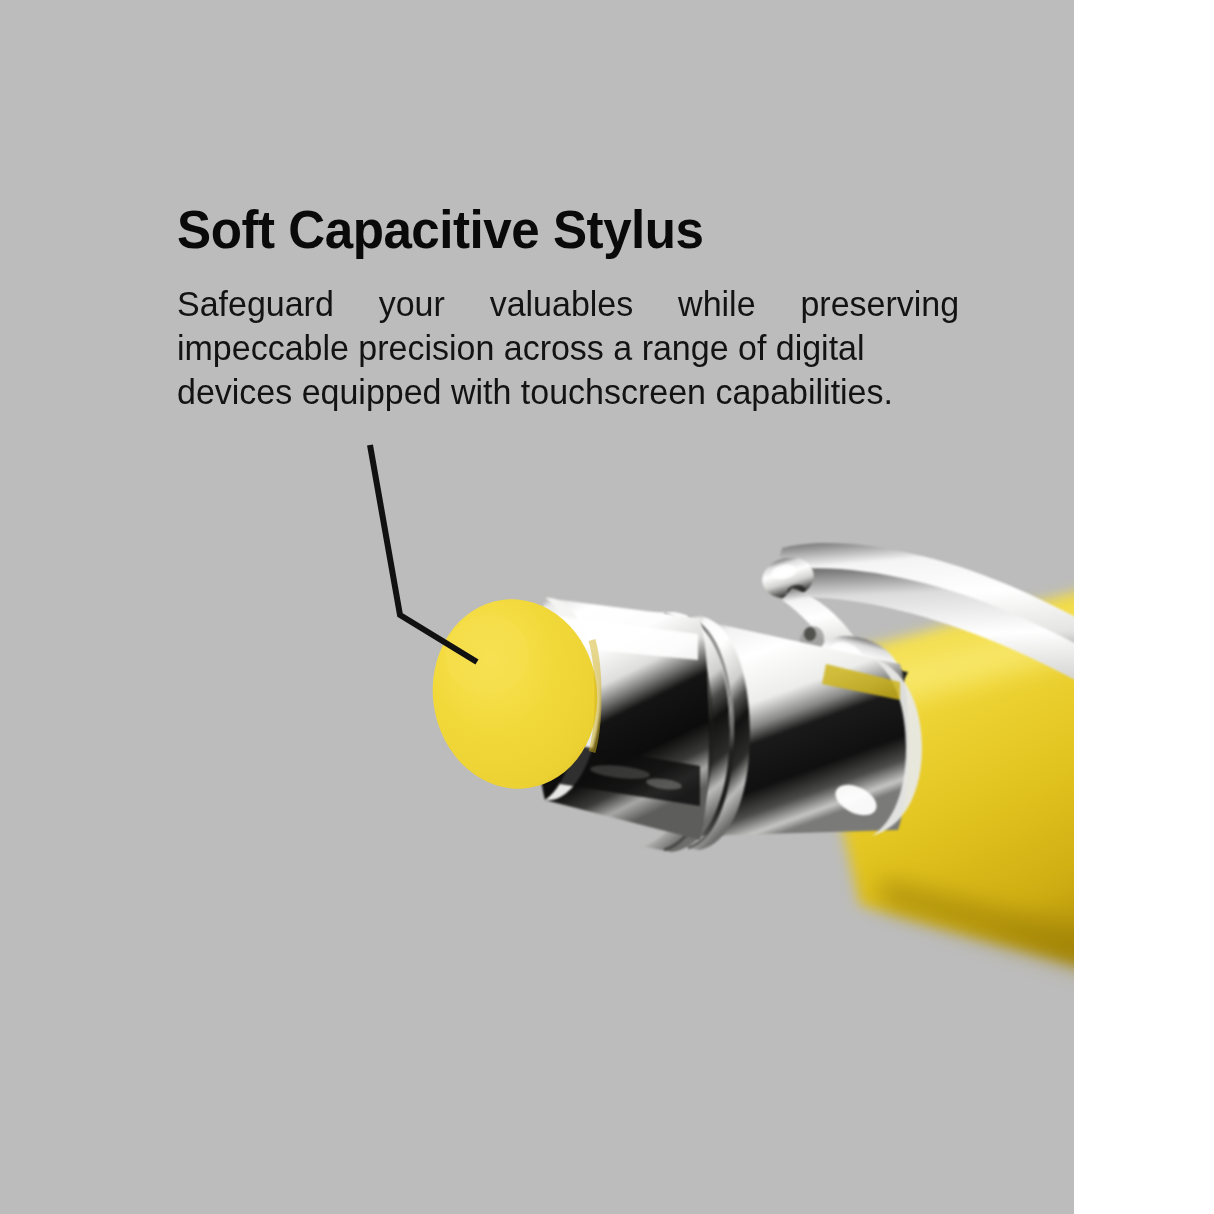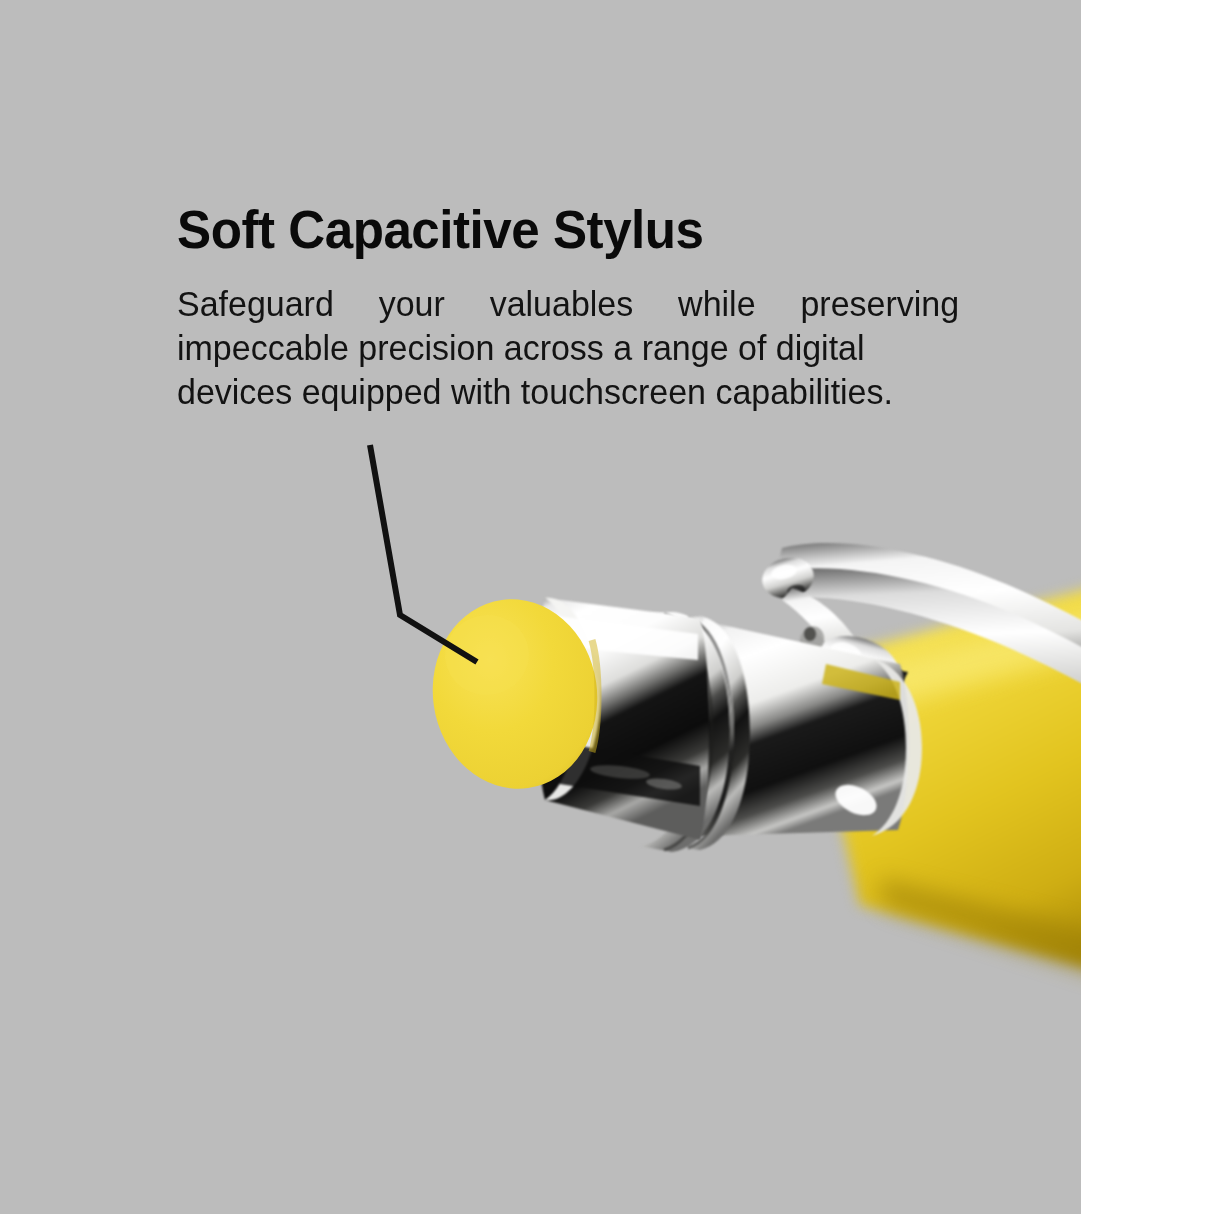--- a/index.html
+++ b/index.html
@@ -6,21 +6,20 @@
     margin: 0;
     padding: 0;
     background: #ffffff;
   }
   #stage {
     position: relative;
     width: 1074px;
     height: 1214px;
     overflow: hidden;
     font-family: "Liberation Sans", sans-serif;
-    padding-left: 7px;
   }
   #backdrop {
     position: absolute;
     inset: 0;
     background: #bcbcbc;
   }
 
   
   #text-block {
     position: absolute;

